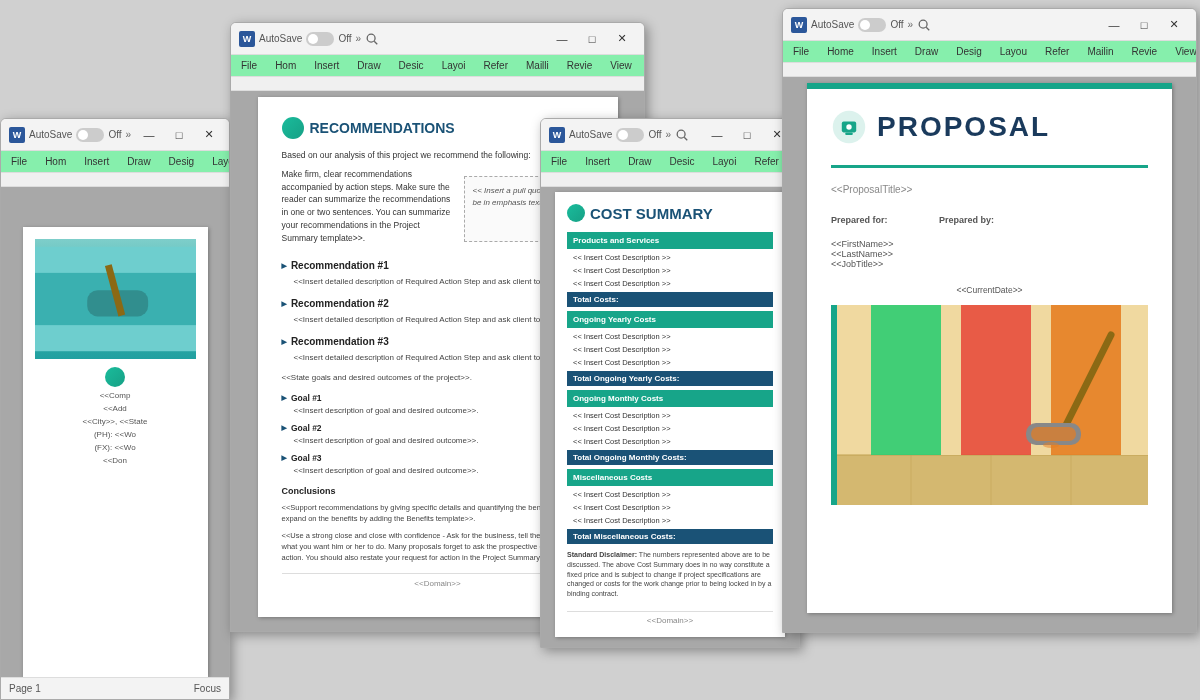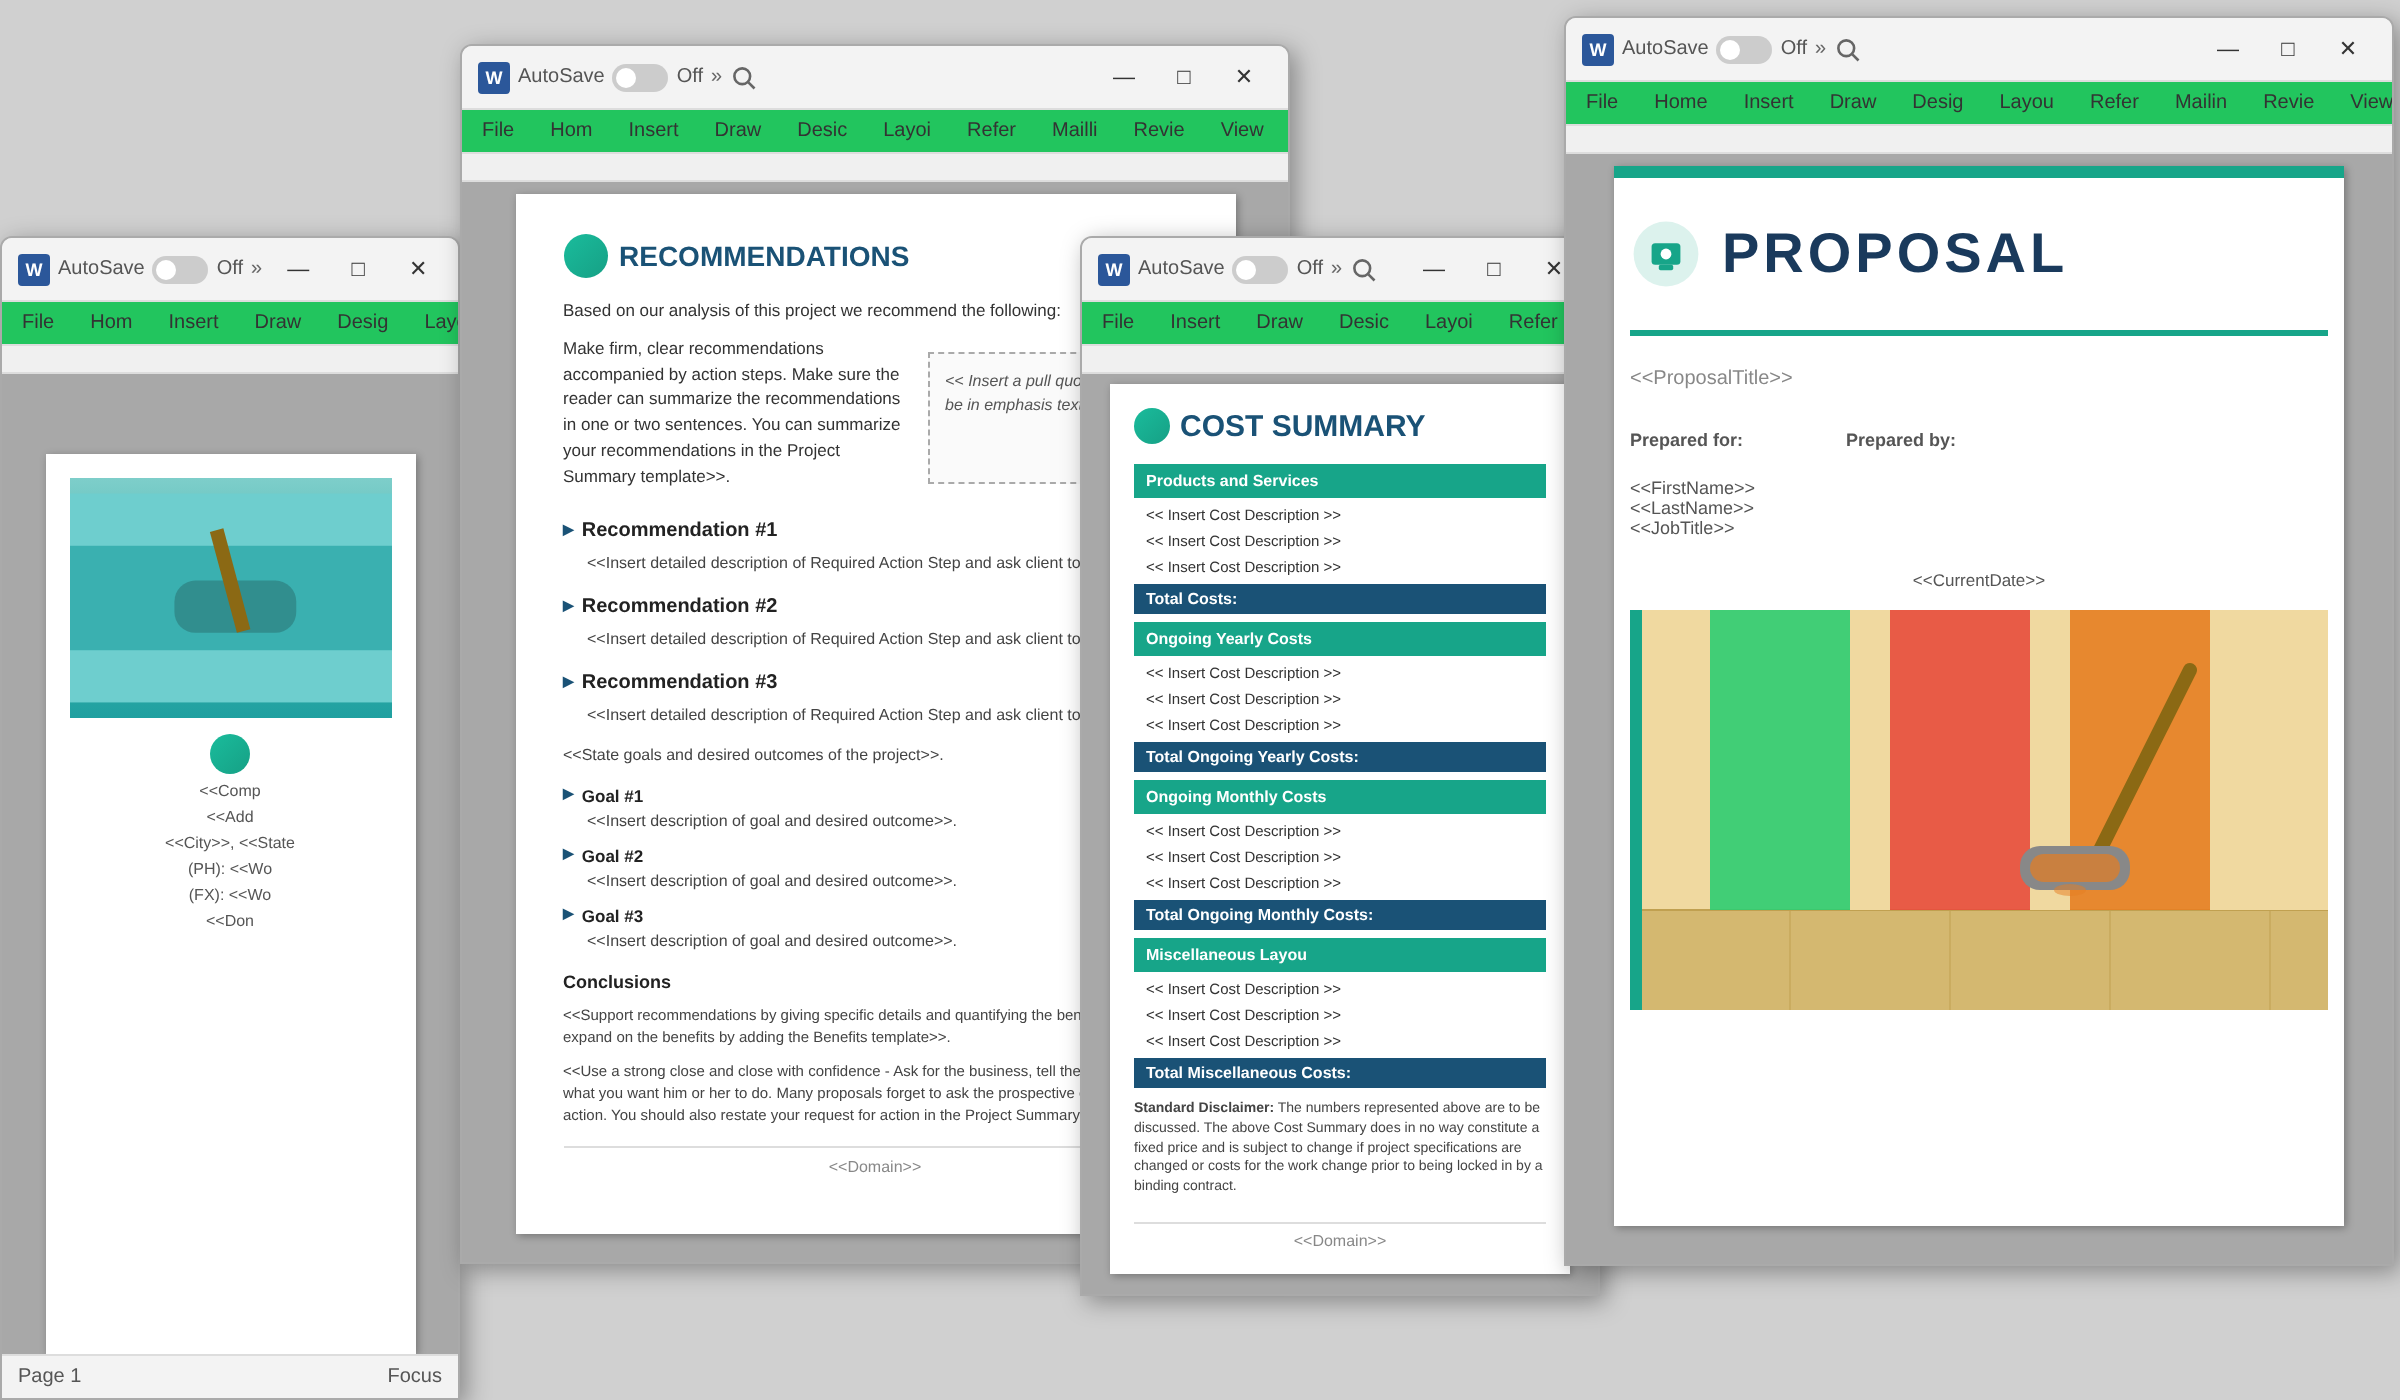--- a/index.html
+++ b/index.html
@@ -92,21 +92,21 @@
       height: 10px;
       background: white;
       border-radius: 50%;
       position: absolute;
       top: 2px;
       left: 16px;
       transition: left 0.1s;
     }
 
     .ribbon {
-      background: #22c55e;
+      background: #86efac;
       border-bottom: 1px solid #ddd;
       height: 22px;
       display: flex;
       align-items: center;
       padding: 0 6px;
       gap: 10px;
       font-size: 10px;
       color: #333;
     }
 
@@ -360,21 +360,21 @@
       width: 100%;
     }
 
     .proposal-header-bar {
       background: #17a589;
       height: 6px;
       width: 100%;
     }
 
     .proposal-body {
-      padding: 20px 8px;
+      padding: 20px 24px;
     }
 
     .proposal-logo-title {
       display: flex;
       align-items: center;
       gap: 10px;
       margin-bottom: 20px;
     }
 
     .proposal-icon {
@@ -710,21 +710,21 @@
         <div class="cost-item">&lt;&lt; Insert Cost Description &gt;&gt;</div>
         <div class="cost-item">&lt;&lt; Insert Cost Description &gt;&gt;</div>
         <div class="cost-total-row">Total Ongoing Yearly Costs:</div>
 
         <div class="cost-section-header">Ongoing Monthly Costs</div>
         <div class="cost-item">&lt;&lt; Insert Cost Description &gt;&gt;</div>
         <div class="cost-item">&lt;&lt; Insert Cost Description &gt;&gt;</div>
         <div class="cost-item">&lt;&lt; Insert Cost Description &gt;&gt;</div>
         <div class="cost-total-row">Total Ongoing Monthly Costs:</div>
 
-        <div class="cost-section-header">Miscellaneous Layou</div>
+        <div class="cost-section-header">Miscellaneous Costs</div>
         <div class="cost-item">&lt;&lt; Insert Cost Description &gt;&gt;</div>
         <div class="cost-item">&lt;&lt; Insert Cost Description &gt;&gt;</div>
         <div class="cost-item">&lt;&lt; Insert Cost Description &gt;&gt;</div>
         <div class="cost-total-row">Total Miscellaneous Costs:</div>
 
         <div class="cost-disclaimer">
           <strong>Standard Disclaimer:</strong>
           <span> The numbers represented above are to be discussed. The above Cost Summary does in no way constitute a fixed price and is subject to change if project specifications are changed or costs for the work change prior to being locked in by a binding contract.</span>
         </div>
 

